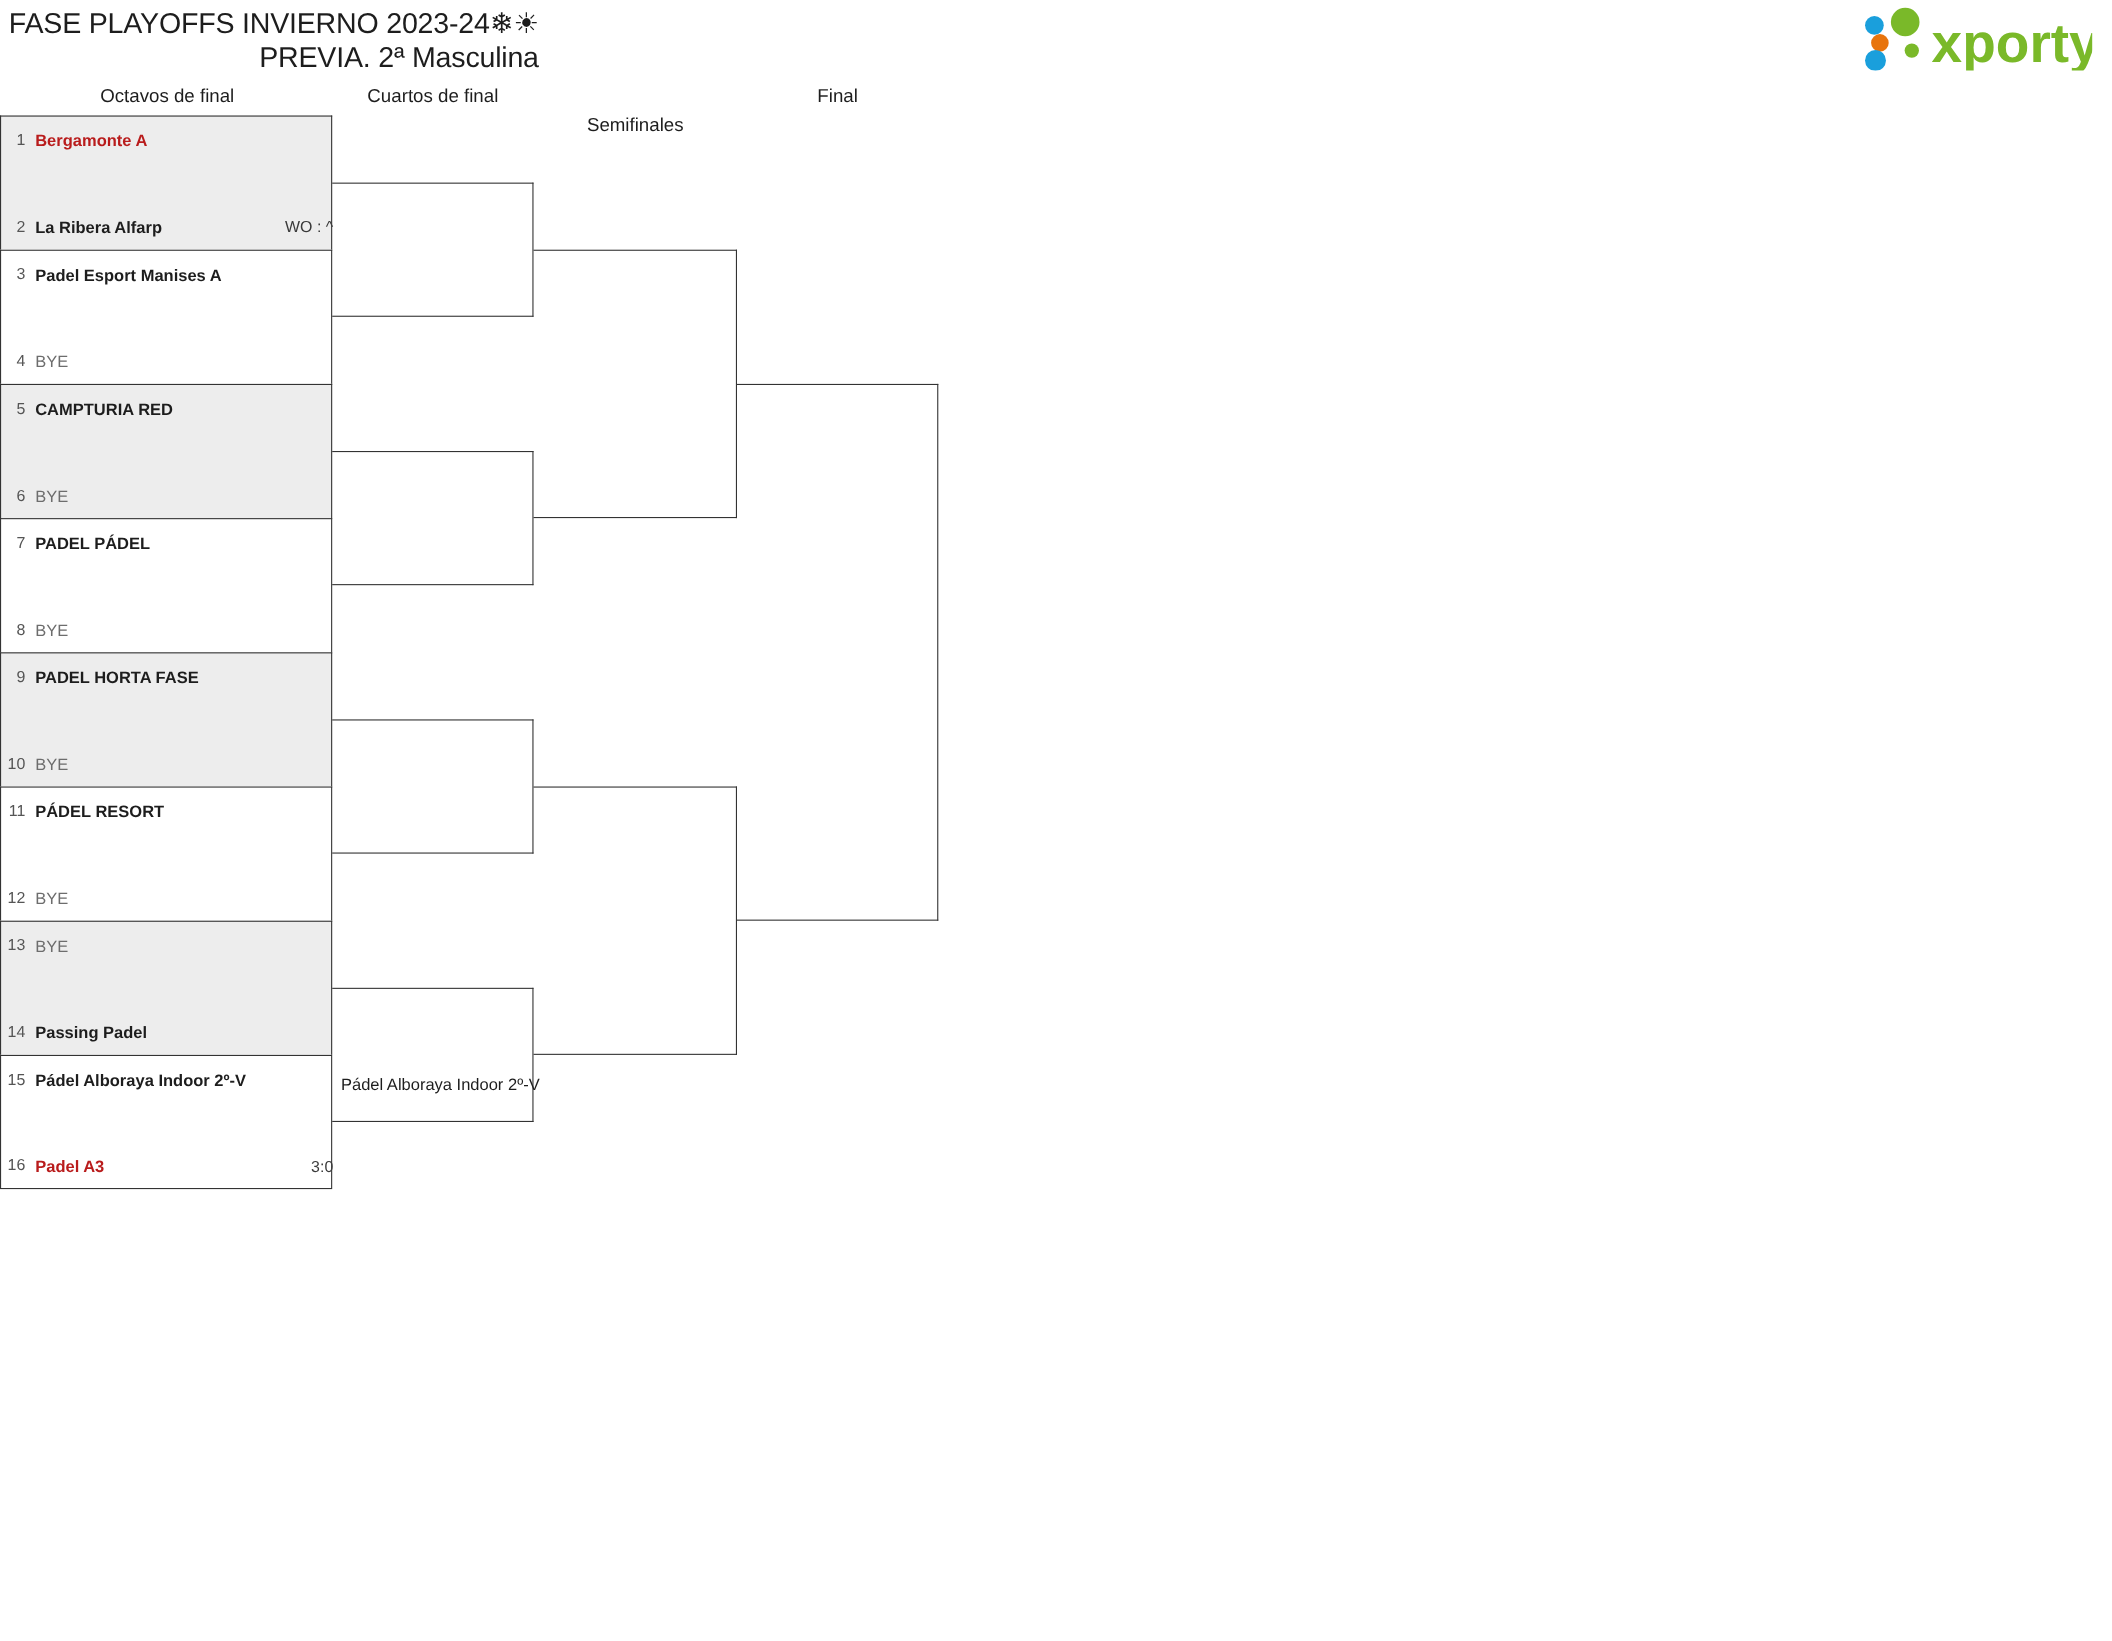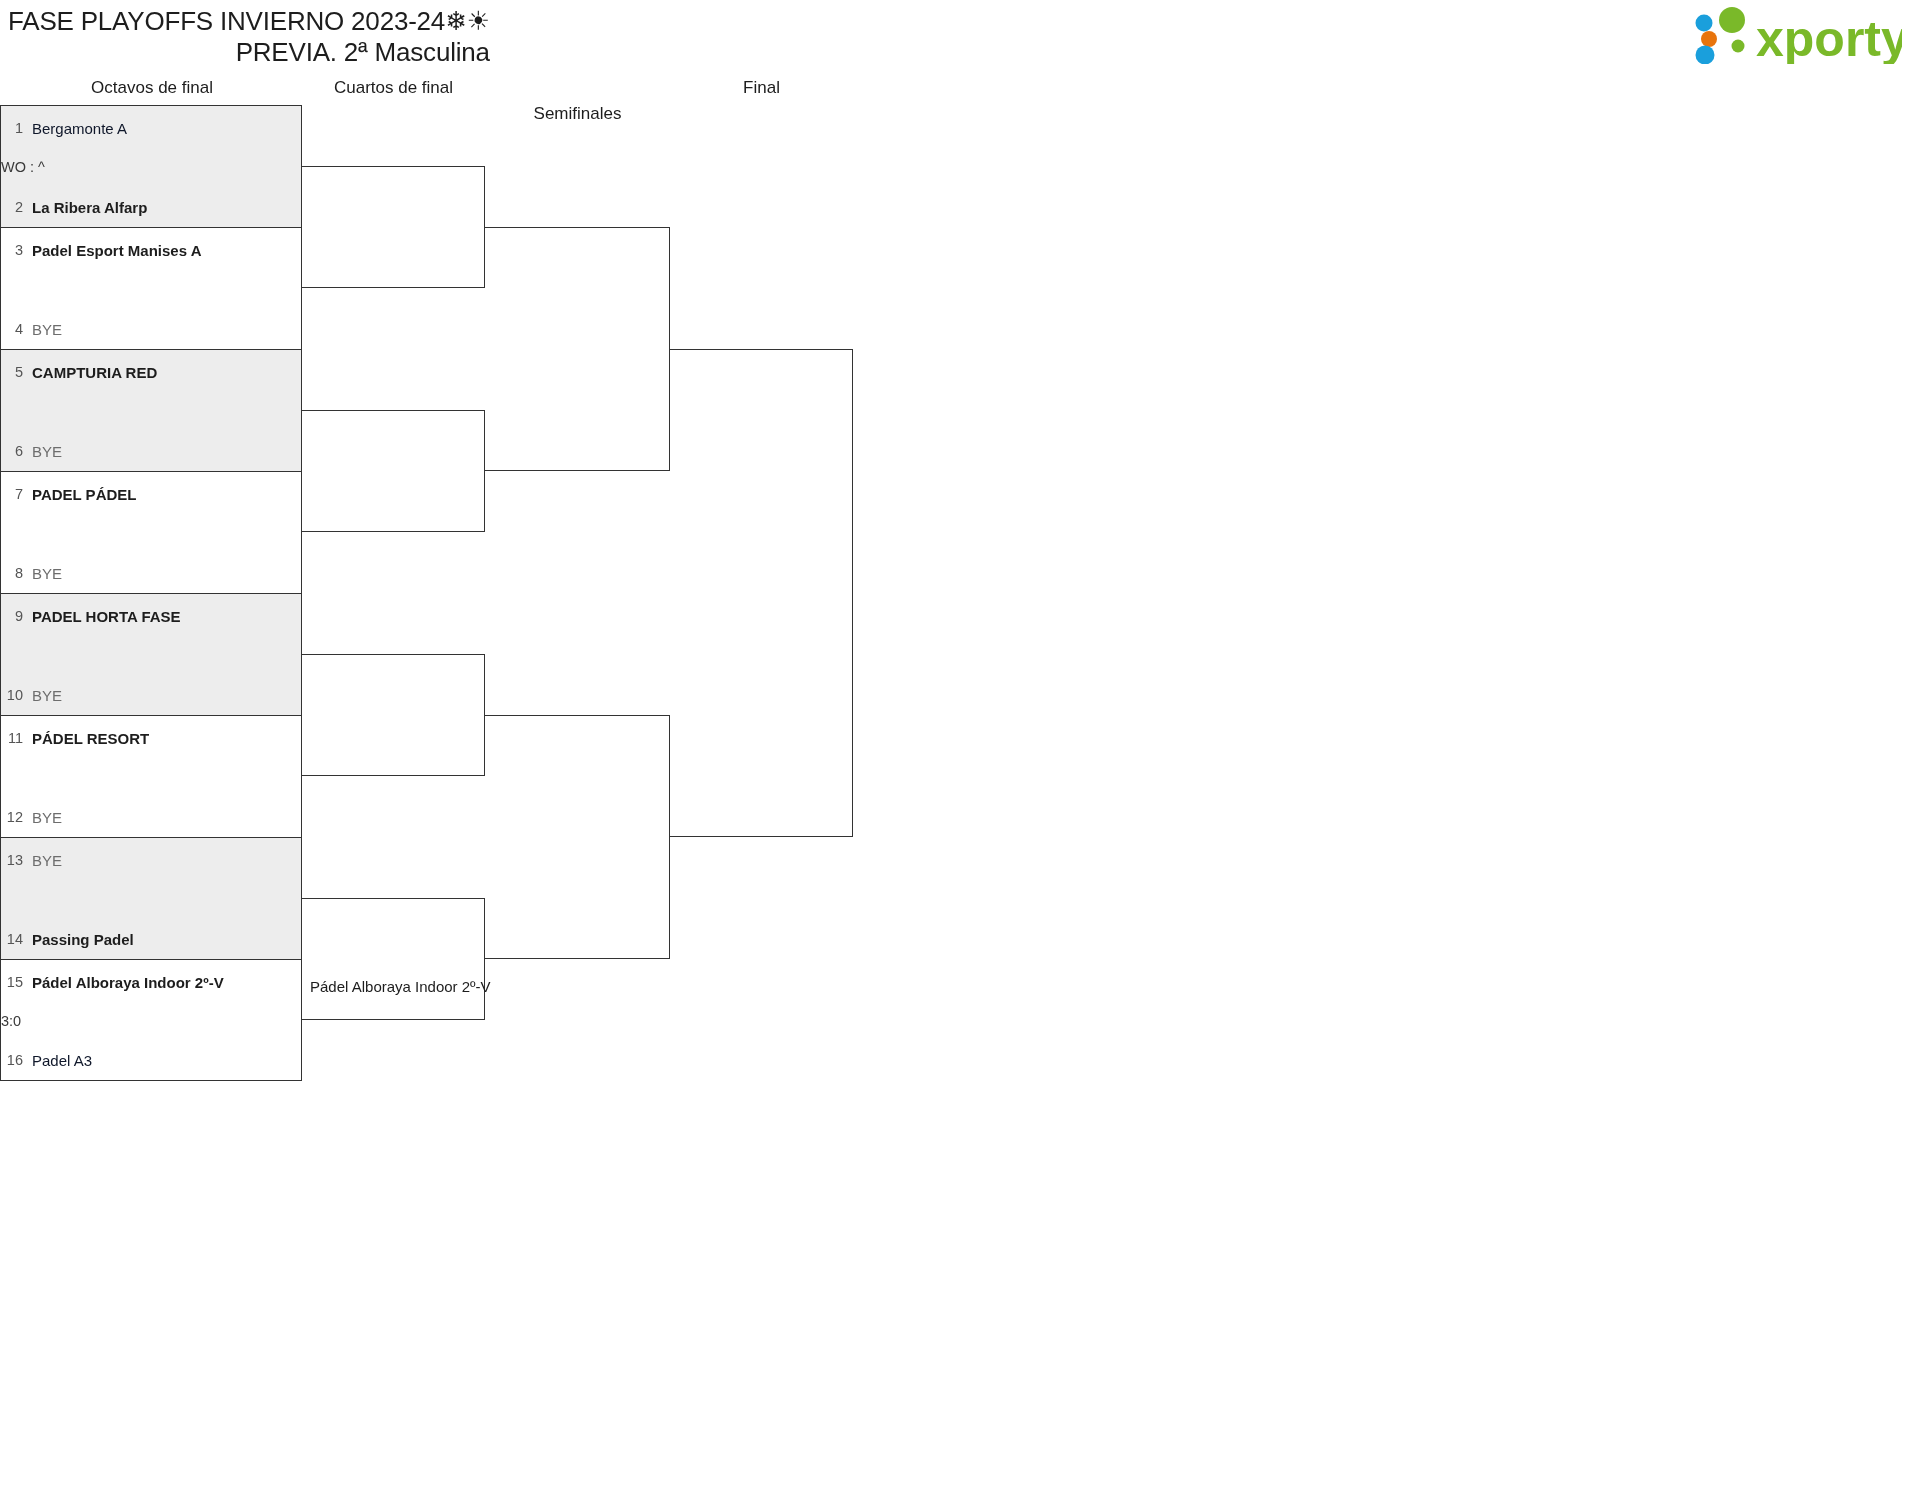--- a/index.html
+++ b/index.html
@@ -46,27 +46,27 @@
   .slot{position:absolute;left:0;width:302px;height:22px;
         display:flex;align-items:center;}
   .slot.top{top:11px;}
   .slot.bot{bottom:9px;}
   .seed{
     display:inline-block;width:22px;text-align:right;margin-right:9px;
     font-size:14.5px;color:#555;flex:0 0 auto;
   }
   .pname{font-size:15px;color:#1d1d1d;white-space:nowrap;}
   .pname.win{font-weight:700;}
-  .pname.lose{font-weight:400;color:#0f172a;}
+  .pname.lose{font-weight:700;color:#b91c1c;}
   .pname.bye{font-weight:400;color:#6d6d6d;}
   .pname.normal{font-weight:700;color:#1d1d1d;}
 
   .score{
-    position:absolute;left:0;width:302px;text-align:left;
-    font-size:14.5px;color:#3a3a3a;font-weight:400;
+    position:absolute;left:0;width:302px;text-align:right;
+    font-size:14.5px;color:#3a3a3a;font-weight:400;margin-top:40px;
   }
 
   
   .conn{
     position:absolute;box-sizing:border-box;
     border-top:1.3px solid #333;
     border-right:1.3px solid #333;
     border-bottom:1.3px solid #333;
     border-left:none;
     background:transparent;

